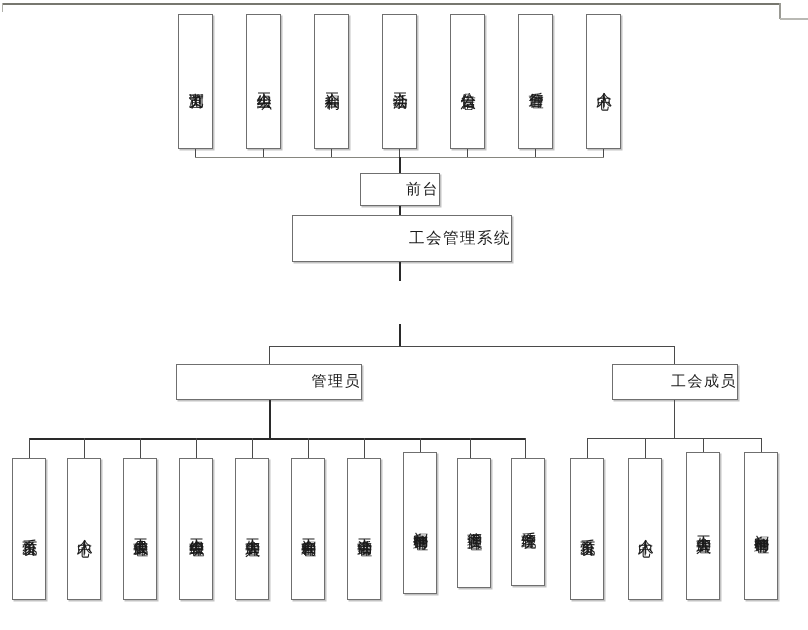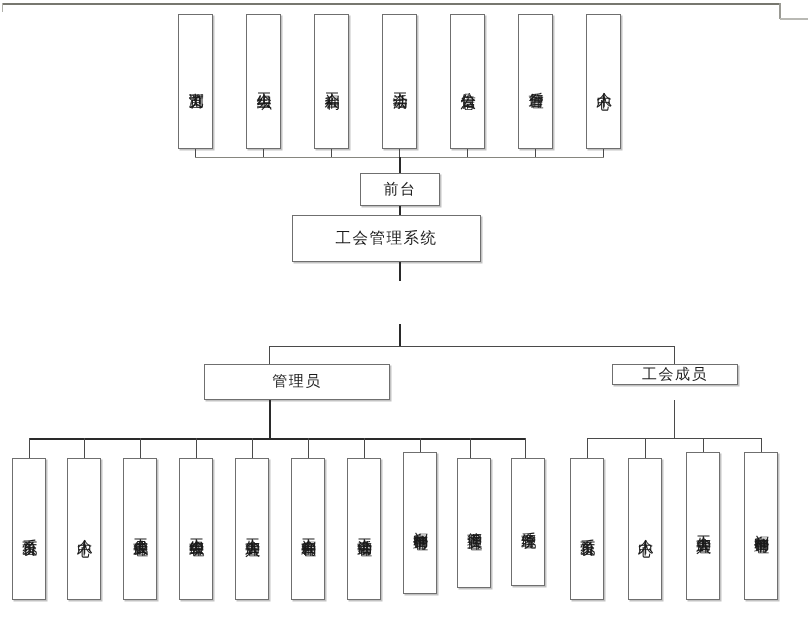--- a/index.html
+++ b/index.html
@@ -71,20 +71,21 @@
   .node.vertical {
     writing-mode: vertical-rl;
     text-orientation: upright;
     letter-spacing: 1px;
     padding: 6px 0;
     font-size: 15px;
   }
   .node.horizontal {
     font-size: 15px;
     letter-spacing: 1.5px;
+    justify-content: flex-end;
   }
   .node.horizontal.big {
     font-size: 15.5px;
   }
   .node .label {
     display: block;
   }
 
   
   .hline {
@@ -143,35 +144,35 @@
 
   <div class="hline light" style="left:195px; top:157px; width:409px;"></div>
 
   <div class="vline thick" style="left:399px; top:157px; height:16px;"></div>
 
   <div class="node horizontal shadowed" style="left:360px; top:173px; width:80px; height:33px;">
     <span class="label">前台</span>
   </div>
   <div class="vline thick" style="left:399px; top:206px; height:9px;"></div>
 
-  <div class="node horizontal big shadowed" style="left:292px; top:215px; width:189px; height:47px;">
+  <div class="node horizontal big shadowed" style="left:292px; top:215px; width:220px; height:47px;">
     <span class="label">工会管理系统</span>
   </div>
   <div class="vline thick" style="left:399px; top:262px; height:19px;"></div>
 
   <div class="vline thick" style="left:399px; top:324px; height:22px;"></div>
 
   <div class="hline" style="left:269px; top:346px; width:406px;"></div>
   <div class="vline" style="left:269px; top:346px; height:18px;"></div>
   <div class="vline" style="left:674px; top:346px; height:18px;"></div>
 
-  <div class="node horizontal shadowed" style="left:176px; top:364px; width:186px; height:36px;margin-left:28px;">
+  <div class="node horizontal shadowed" style="left:176px; top:364px; width:186px; height:36px;">
     <span class="label">管理员</span>
   </div>
-  <div class="node horizontal shadowed" style="left:612px; top:364px; width:126px; height:21px;">
+  <div class="node horizontal shadowed" style="left:612px; top:364px; width:126px; height:36px;">
     <span class="label">工会成员</span>
   </div>
 
   <div class="vline thick" style="left:269px; top:400px; height:38px;"></div>
   <div class="vline" style="left:674px; top:400px; height:38px;"></div>
 
   <div class="hline thick" style="left:29px; top:438px; width:496px;"></div>
 
   <div class="hline" style="left:587px; top:438px; width:174px;"></div>
 

